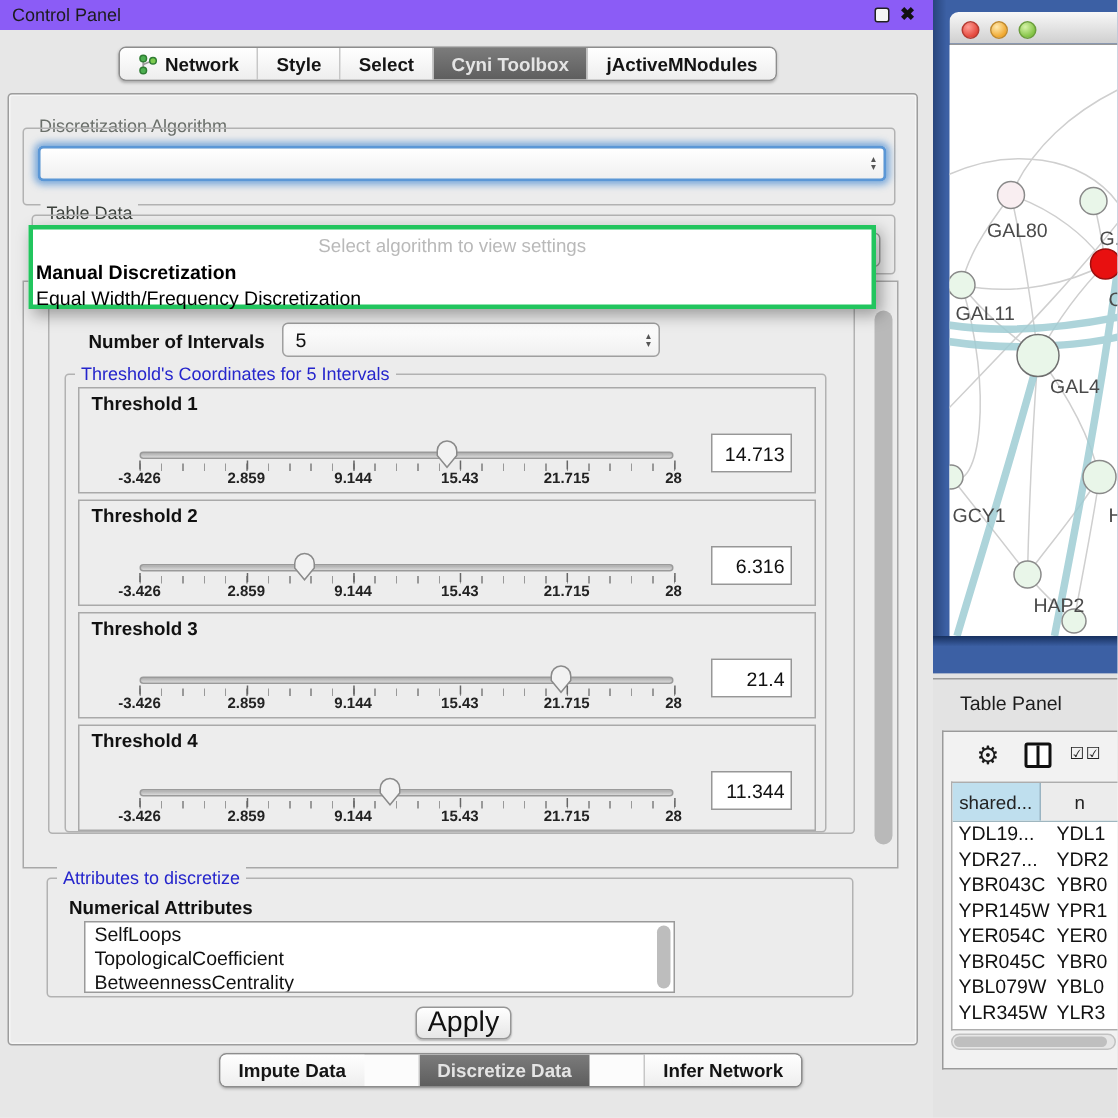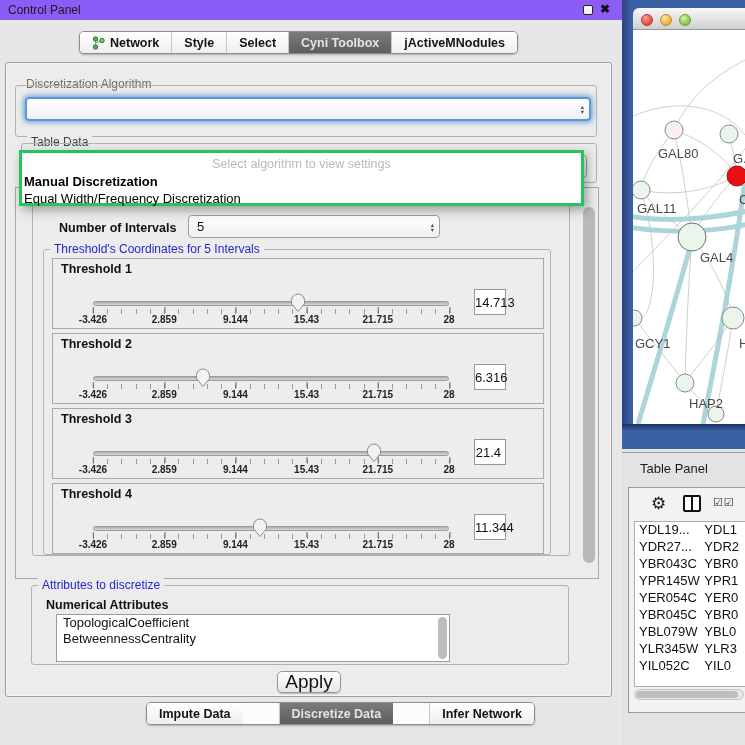--- a/index.html
+++ b/index.html
@@ -39,21 +39,21 @@
   .vthumb { left:567px; top:19px; width:12px; height:356px; background:#b9b9b9; border-radius:6px; }
 
   .threshold-box { position:absolute; left:8px; width:492px; height:71px; border:1px solid #a9a9a9; background:#ededed; }
   .t-label { position:absolute; left:8px; top:3px; font-size:12.5px; font-weight:bold; color:#111; }
   .track { position:absolute; left:40px; top:42px; width:356px; height:5px; border-radius:3px; background:linear-gradient(#adadad,#d9d9d9); border:1px solid #9a9a9a; }
   .ticks { position:absolute; left:40px; top:50px; width:357px; height:5px; background-image:repeating-linear-gradient(to right,#999 0,#999 1px,transparent 1px,transparent 14.24px); }
   .tick-labels { position:absolute; left:0; top:55px; width:100%; height:12px; }
   .tick-label { position:absolute; transform:translateX(-50%); font-size:10px; font-weight:bold; color:#222; white-space:nowrap; }
   .tick-label::before { content:""; position:absolute; left:50%; top:-7px; width:1px; height:6px; background:#666; }
   .thumb { position:absolute; top:33px; }
-  .value-box { position:absolute; left:421px; top:30px; width:32px; height:26px; background:#fff; border:1px solid #979797; font-size:13px; color:#111; text-align:right; padding:5px 4px 0 0; }
+  .value-box { position:absolute; left:421px; top:30px; width:54px; height:26px; background:#fff; border:1px solid #979797; font-size:13px; color:#111; text-align:right; padding:5px 4px 0 0; }
 
   .attr-list { position:absolute; left:24px; top:28px; width:394px; height:48px; background:#fff; border:1px solid #9a9a9a; overflow:hidden; }
   .attr-item { font-size:13px; color:#111; line-height:16px; padding-left:6px; white-space:nowrap; }
   .attr-scroll { position:absolute; right:2px; top:2px; width:9px; height:42px; background:#bdbdbd; border-radius:5px; }
 
   .apply-btn { position:absolute; left:271px; top:608px; width:64px; height:22px; background:linear-gradient(#ffffff,#e6e6e6); border:1px solid #969696; border-radius:5px; font-size:19px; color:#111; text-align:center; line-height:20px; box-shadow:0 1px 1px rgba(0,0,0,.2); }
 
   
   .net-frame { left:622px; top:0; width:123px; height:449px; background:linear-gradient(90deg,#28457c 0,#3c60a4 9px,#3c60a4 100%); }
   .net-titlebar { left:633px; top:8px; width:112px; height:22px; background:linear-gradient(#f8f8f8,#cfcfcf); border-bottom:1px solid #979797; border-top-left-radius:6px; }
@@ -229,20 +229,21 @@
 </div>
       </div>
     </div>
   </div>
 
   <div class="groupbox" style="left:25px; top:522px; width:538px; height:80px;">
     <div class="grouplabel lbl-blue" style="left:6px; top:-8px;">Attributes to discretize</div>
     <div class="abs" style="left:14px; top:12px; font-size:12.5px; font-weight:bold; color:#111;">Numerical Attributes</div>
     <div class="attr-list">
       <div>
+          <div class="attr-item">SelfLoops</div>
           <div class="attr-item">TopologicalCoefficient</div>
           <div class="attr-item">BetweennessCentrality</div>
         </div>
       <div class="attr-scroll"></div>
     </div>
   </div>
 
   <div class="apply-btn">Apply</div>
 </div>
 
@@ -320,20 +321,24 @@
 <div class="abs table-panel-bar">
   <div class="abs title">Table Panel</div>
 </div>
 <div class="abs table-wrap">
   <div class="tp-toolbar">
     <span class="gear-icon">⚙</span>
     <span class="split-icon"></span>
     <span class="check-icons">☑☑</span>
   </div>
   <div class="tbl">
+    <div class="tbl-header">
+      <div class="th-cell c1">shared...</div>
+      <div class="th-cell c2">n</div>
+    </div>
     <div>
   <div class="tbl-row">
     <div class="td-cell c1">YDL19...</div>
     <div class="td-cell c2">YDL1</div>
   </div>
 
   <div class="tbl-row">
     <div class="td-cell c1">YDR27...</div>
     <div class="td-cell c2">YDR2</div>
   </div>

